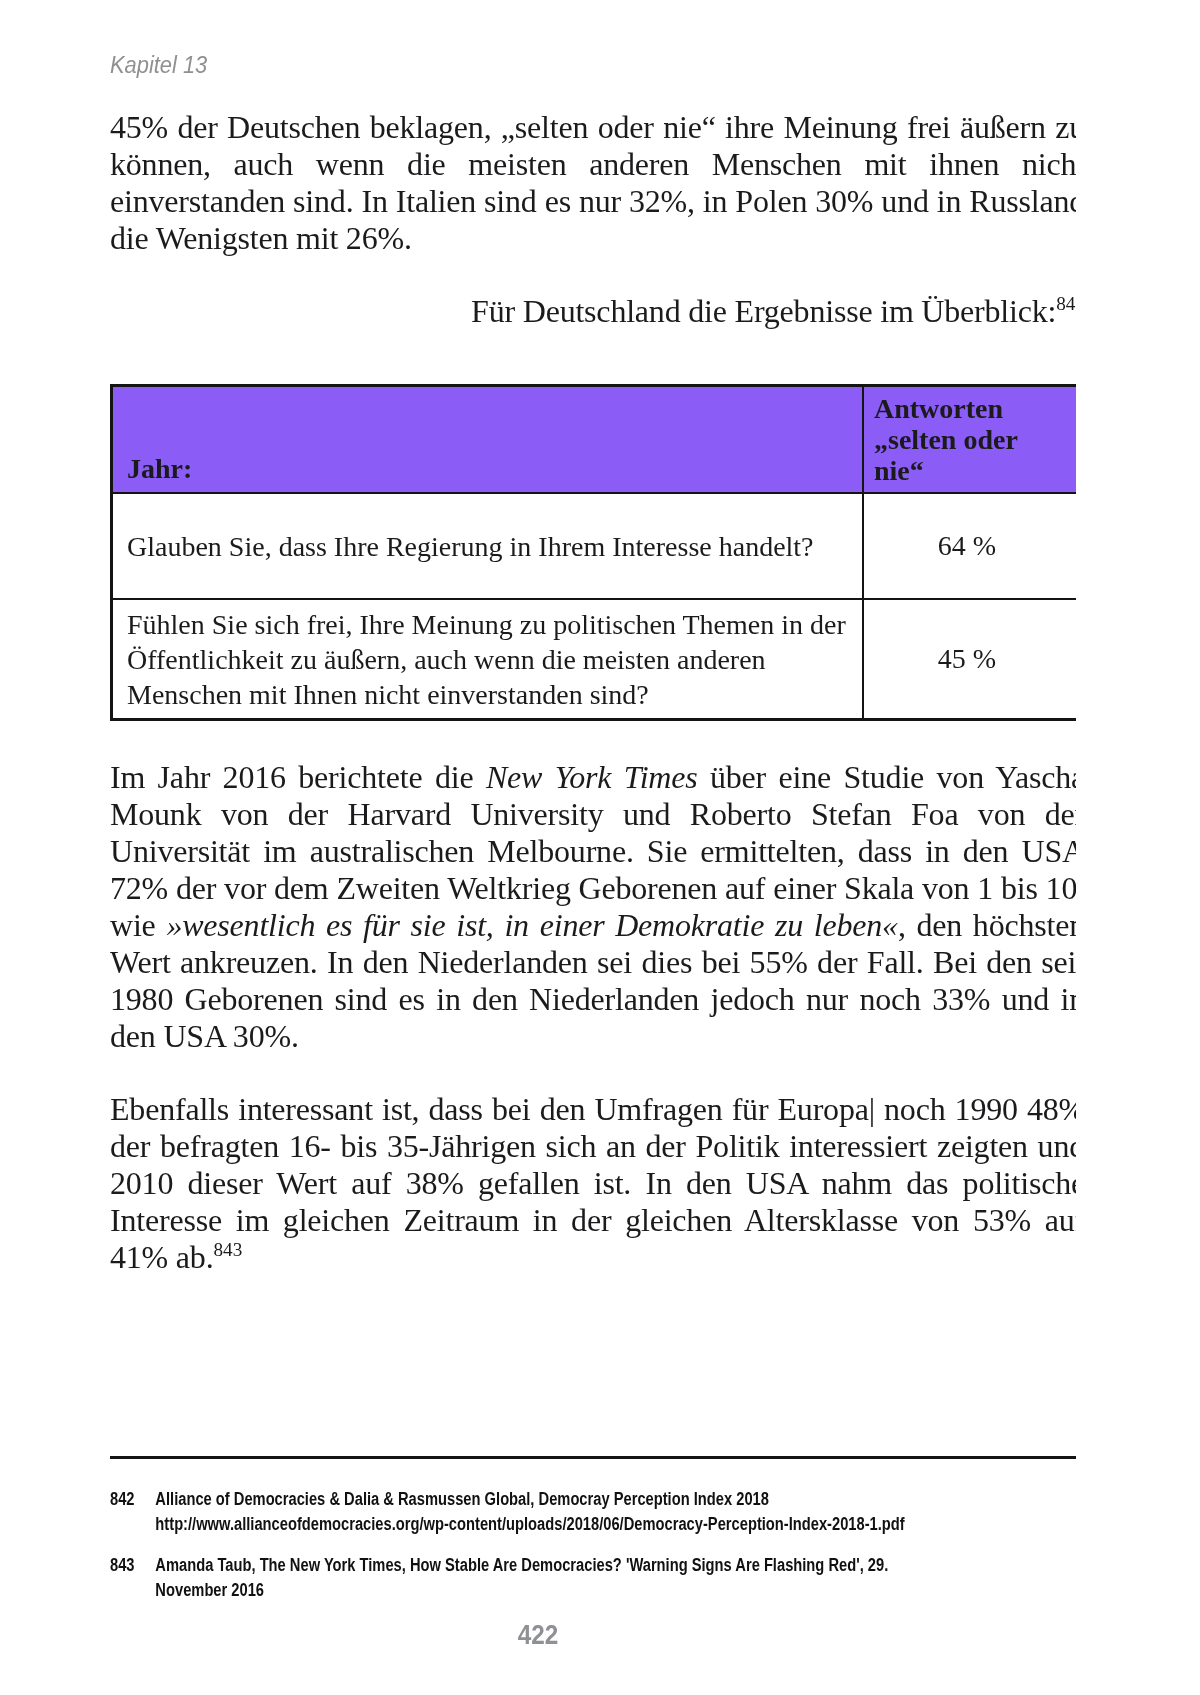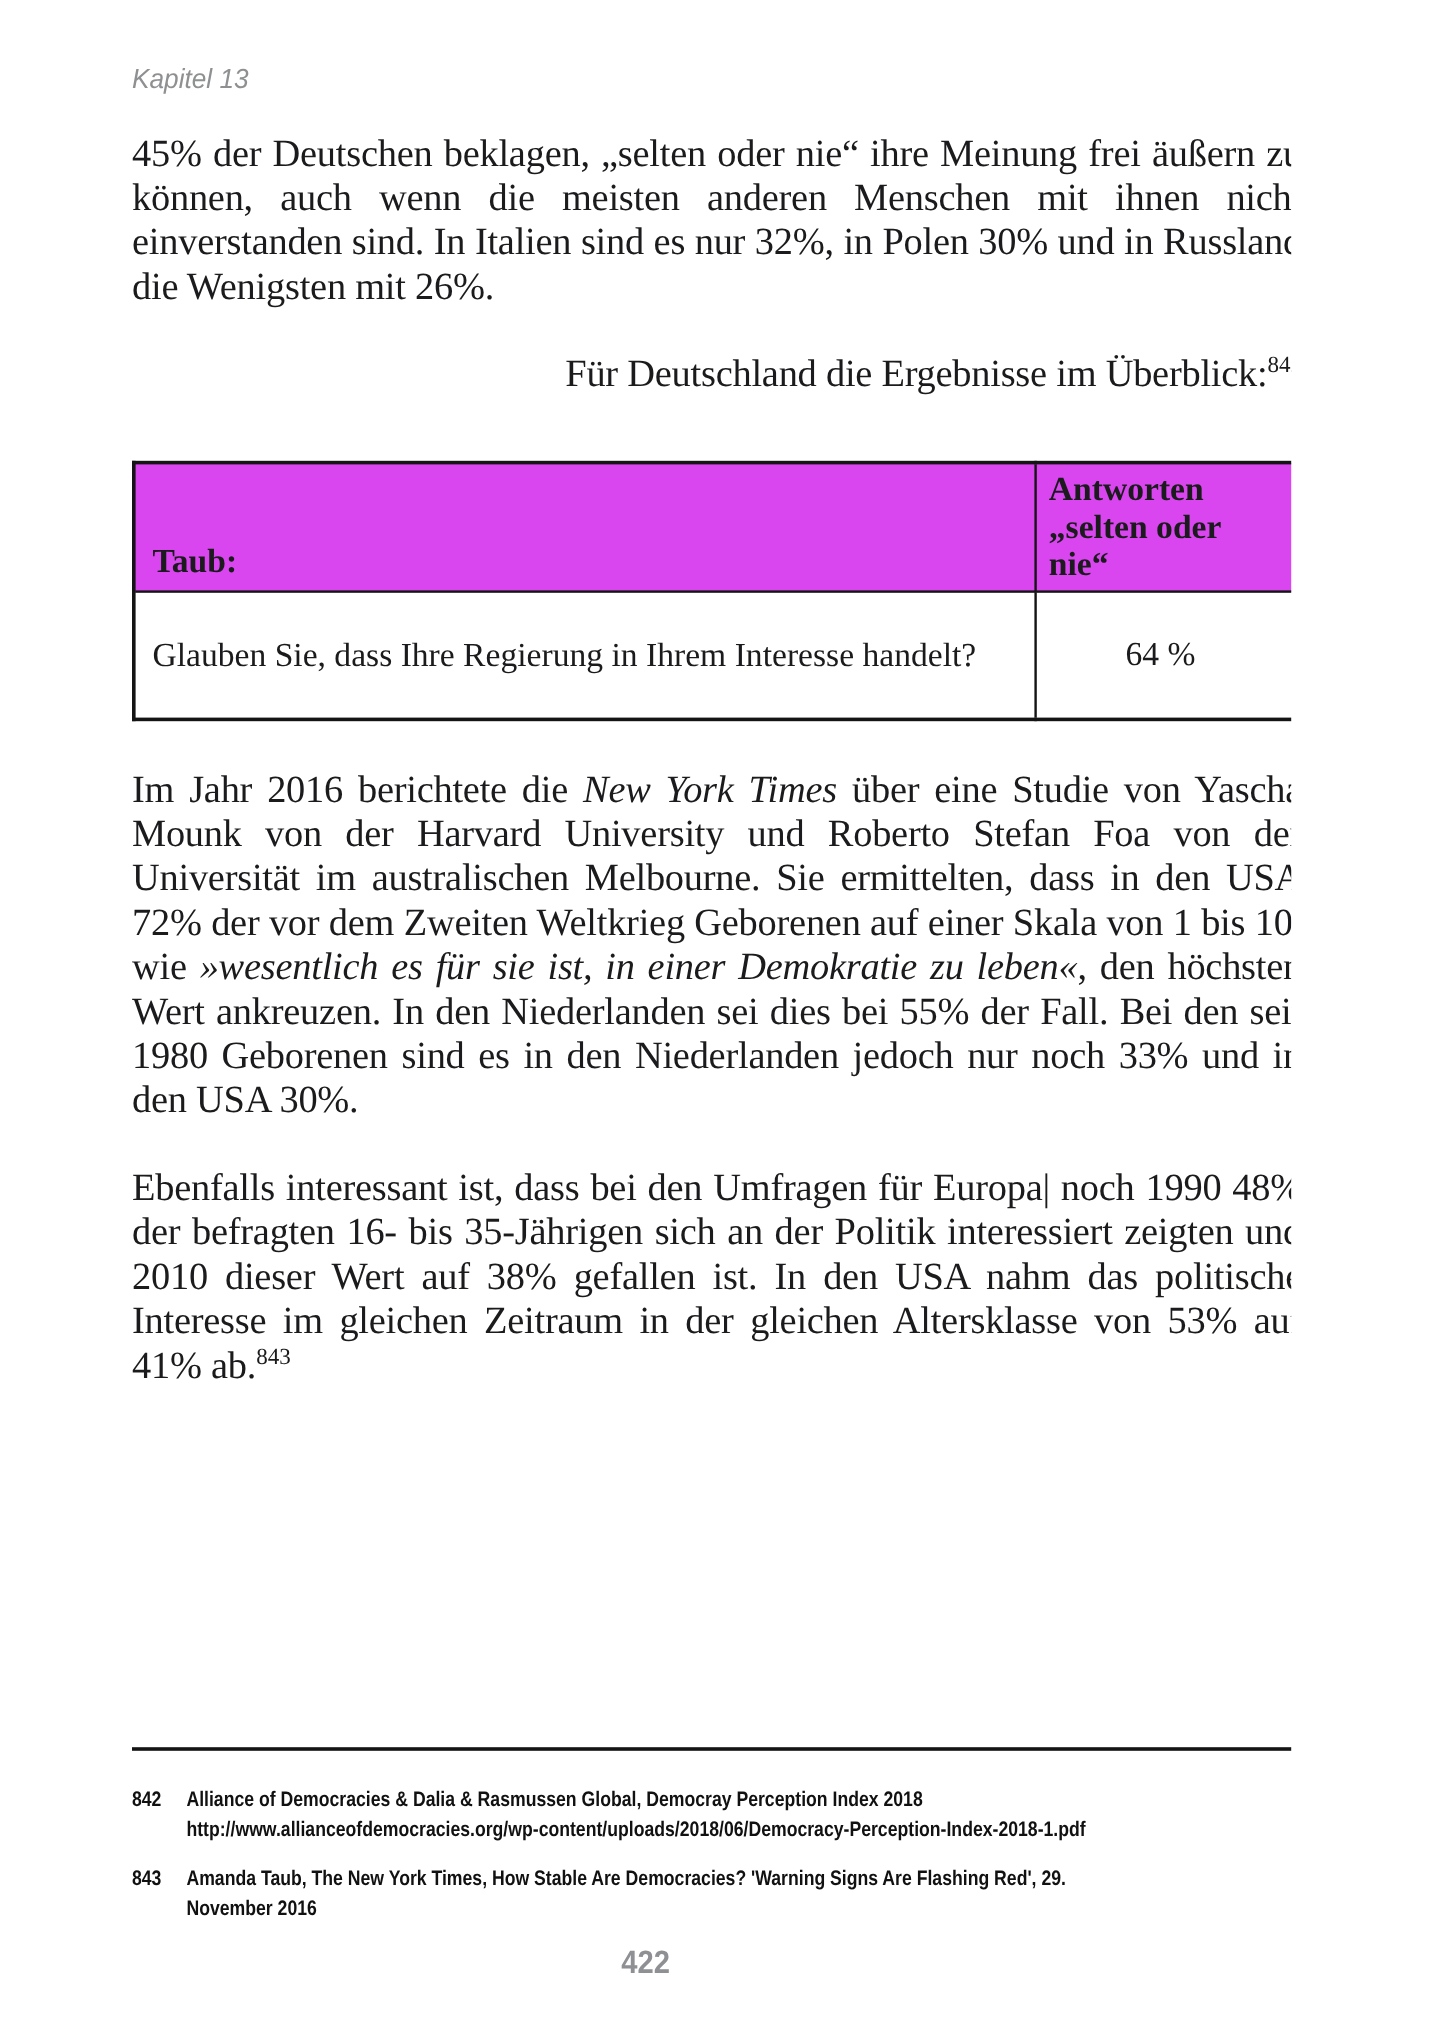--- a/index.html
+++ b/index.html
@@ -26,21 +26,21 @@
 
   table.results {
     width:975px; border-collapse:collapse; margin:0 0 38px 0;
     font-size:28px;
   }
   table.results th, table.results td { border:2px solid #141414; }
   table.results { border:3px solid #141414; }
   th.q, td.q { text-align:left; padding:6px 14px; line-height:35px; }
   th.a, td.a { width:190px; text-align:center; padding:6px 20px 6px 8px; }
   thead th {
-    background:#d946ef; font-weight:bold; line-height:31px;
+    background:#8b5cf6; font-weight:bold; line-height:31px;
     text-align:left; vertical-align:bottom;
   }
   thead th.a { vertical-align:top; text-align:left; padding:6px 10px; }
   tbody td.q { vertical-align:middle; }
   tbody td.a { vertical-align:middle; }
   tbody tr.r2 td { height:52px; }
   tbody tr.r1 td, tbody tr.r4 td { height:92px; }
   tbody tr.r3 td { height:106px; }
 
   .footnotes { position:absolute; left:110px; top:1456px; width:975px; }
@@ -69,28 +69,32 @@
 
     <div class="chapter-header">Kapitel 13</div>
 
     <p class="body-text">45% der Deutschen beklagen, „selten oder nie“ ihre Meinung frei äußern zu können, auch wenn die meisten anderen Menschen mit ihnen nicht einverstanden sind. In Italien sind es nur 32%, in Polen 30% und in Russland die Wenigsten mit 26%.</p>
 
     <p class="body-text single-line"><span>Für Deutschland die Ergebnisse im Überblick:</span><sup class="fnref">842</sup></p>
 
     <table class="results">
       <thead>
         <tr>
-          <th class="q">Taub:</th>
+          <th class="q">Jahr:</th>
           <th class="a">Antworten „selten oder nie“</th>
         </tr>
       </thead>
       <tbody>
         <tr class="r1">
           <td class="q">Glauben Sie, dass Ihre Regierung in Ihrem Interesse handelt?</td>
           <td class="a">64 %</td>
+        </tr>
+        <tr class="r3">
+          <td class="q">Fühlen Sie sich frei, Ihre Meinung zu politischen Themen in der Öffentlichkeit zu äußern, auch wenn die meisten anderen Menschen mit Ihnen nicht einverstanden sind?</td>
+          <td class="a">45 %</td>
         </tr>
       </tbody>
     </table>
 
     <p class="body-text"><span>Im Jahr 2016 berichtete die </span><i class="em">New York Times</i><span> über eine Studie von Yascha Mounk von der Harvard University und Roberto Stefan Foa von der Universität im australischen Melbourne. Sie ermittelten, dass in den USA 72% der vor dem Zweiten Weltkrieg Geborenen auf einer Skala von 1 bis 10, wie </span><i class="em">»wesentlich es für sie ist, in einer Demokratie zu leben«</i><span>, den höchsten Wert ankreuzen. In den Niederlanden sei dies bei 55% der Fall. Bei den seit 1980 Geborenen sind es in den Niederlanden jedoch nur noch 33% und in den USA 30%.</span></p>
 
     <p class="body-text"><span>Ebenfalls interessant ist, dass bei den Umfragen für Europa| noch 1990 48% der befragten 16- bis 35-Jährigen sich an der Politik interessiert zeigten und 2010 dieser Wert auf 38% gefallen ist. In den USA nahm das politische Interesse im gleichen Zeitraum in der gleichen Altersklasse von 53% auf 41% ab.</span><sup class="fnref">843</sup></p>
 
   </div>
 

